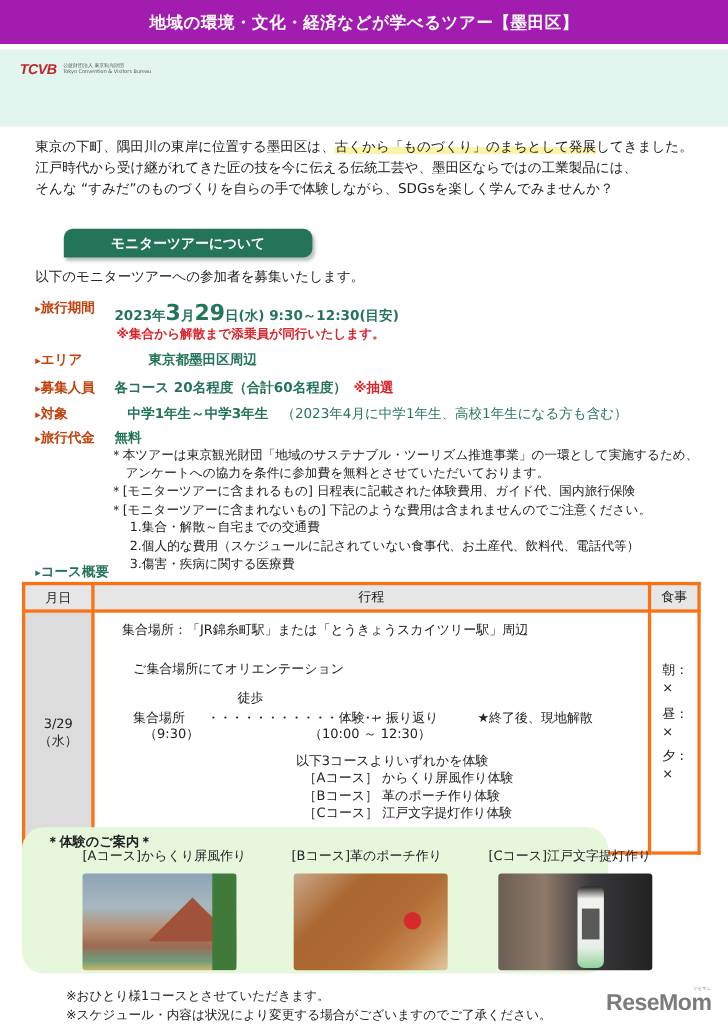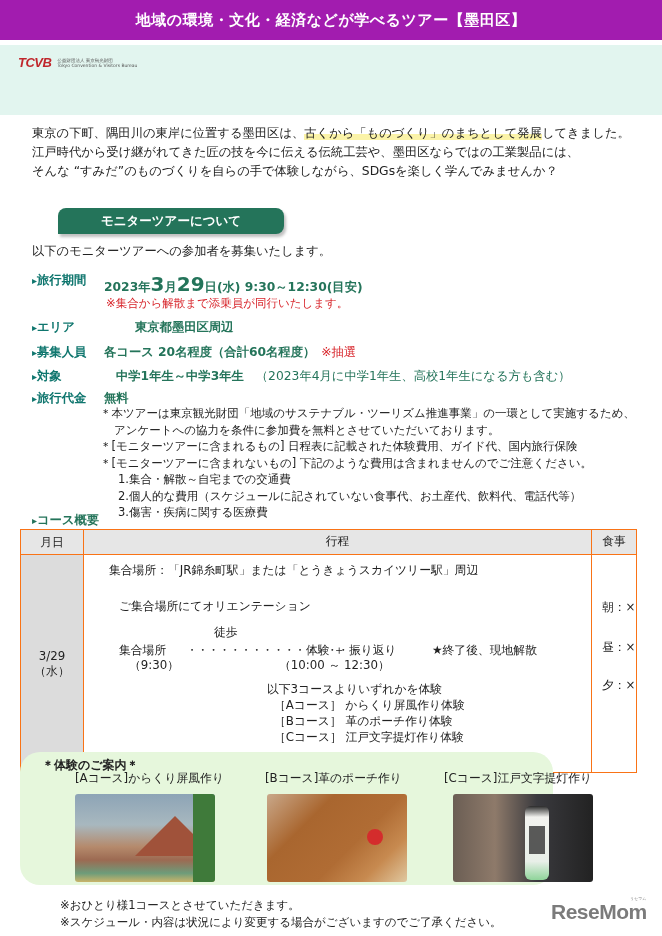--- a/index.html
+++ b/index.html
@@ -35,37 +35,37 @@
   }
   .hl { background: linear-gradient(transparent 55%, #fbf3a8 55%); }
   .section-tab {
     position: absolute; left: 18px; top: 208px; width: 226px; height: 26px;
     background: #24745a; color: #fff; font-weight: bold; font-size: 12.5px;
     text-align: center; line-height: 26px;
     border-radius: 8px 8px 8px 0; box-shadow: 2px 3px 3px rgba(0,0,0,0.25); margin-left: 40px;
   }
   .recruit { position: absolute; left: 32px; top: 243px; font-size: 12.3px; }
   .info-row { position: absolute; left: 32px; font-size: 12.3px; display: flex; }
-  .info-label { color: #0f766e; font-weight: bold; width: 72px; white-space: nowrap; }
+  .info-label { color: #c2410c; font-weight: bold; width: 72px; white-space: nowrap; }
   .info-label::before { content: "▸"; font-size: 10px; }
   .info-val { color: #24745a; font-weight: bold; }
-  .red { color: #d8262c; font-weight: normal; text-align: center; }
+  .red { color: #d8262c; font-weight: bold; text-align: center; }
   .big { font-size: 20px; }
   .fee-notes {
     position: absolute; left: 100px; top: 405px; font-size: 11.5px; line-height: 16.5px; color: #222;
   }
   .fee-notes .ind { padding-left: 14px; }
   .fee-notes .ind2 { padding-left: 18px; }
   .course-label { position: absolute; left: 32px; top: 512px; font-size: 12.3px; color: #24745a; font-weight: bold; }
   .course-label::before { content: "▸"; font-size: 10px; }
   table.sched {
     position: absolute; left: 20px; top: 529px; width: 617px;
     border-collapse: collapse; font-size: 11.8px;
   }
-  table.sched th, table.sched td { border: 1px solid #f97316; }
+  table.sched th, table.sched td { border: 3px solid #f97316; }
   table.sched th {
     background: #e6e6e6; font-weight: normal; height: 25px; text-align: center;
   }
   .col-date { width: 63px; background: #dcdcdc; text-align: center; vertical-align: middle; line-height: 15px; }
   .col-meal { width: 45px; }
   .itin { position: relative; height: 217px; }
   .itin div { position: absolute; white-space: nowrap; }
   .meal { position: relative; height: 217px; }
   .meal div { position: absolute; left: 10px; }
   .exp-box {

